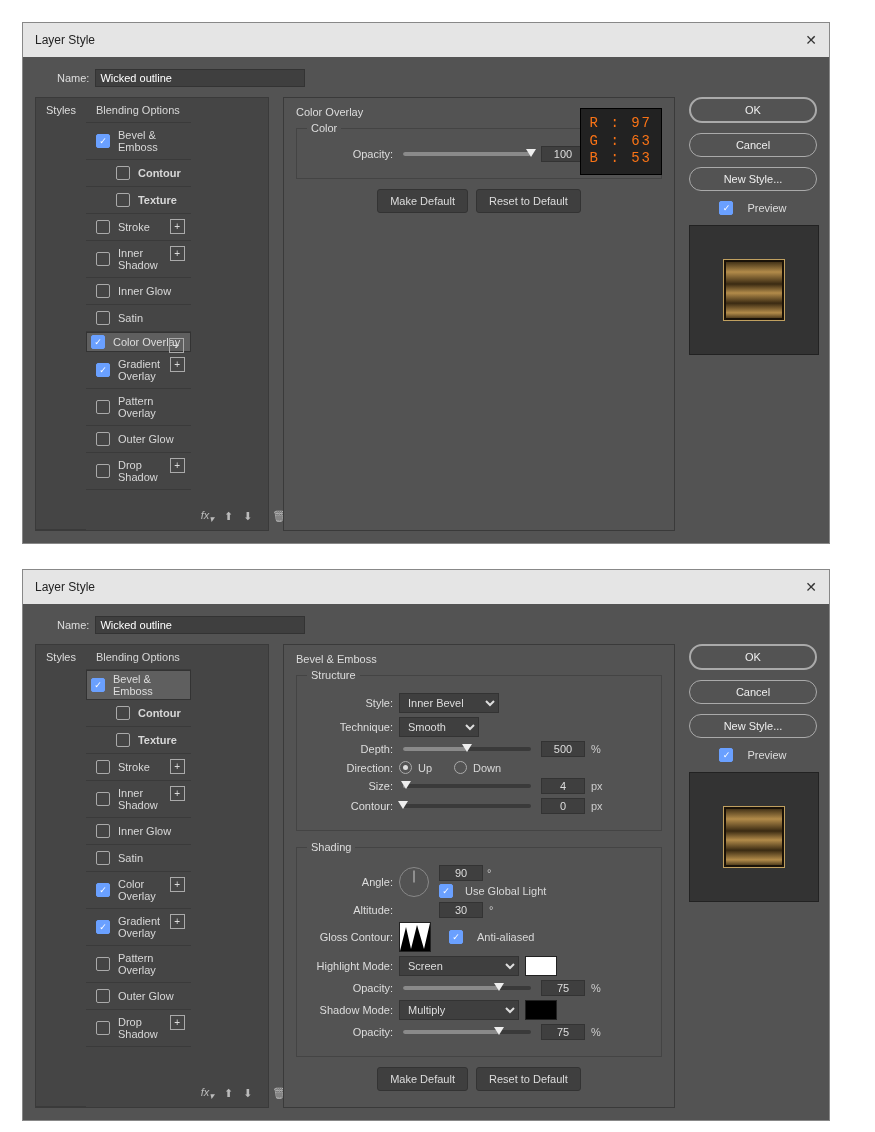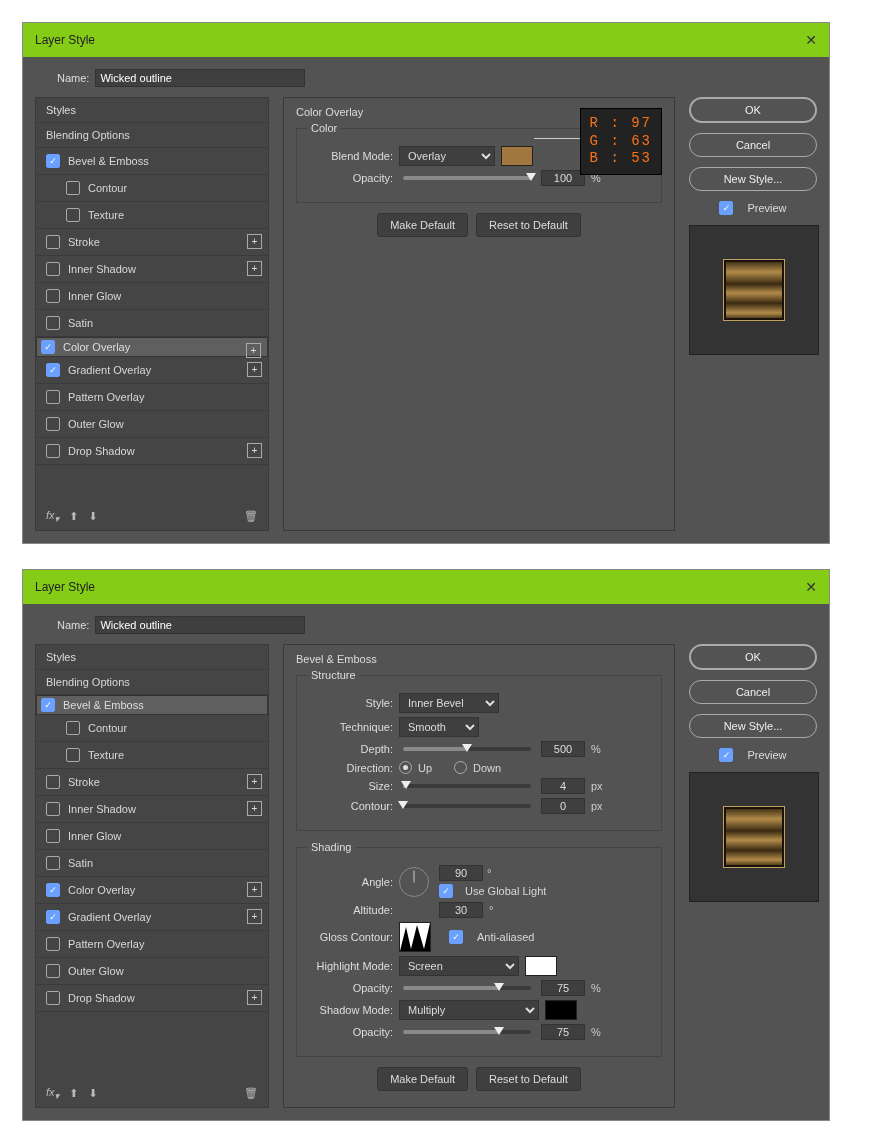--- a/index.html
+++ b/index.html
@@ -12,21 +12,21 @@
     width: 875px;
     box-sizing: border-box;
   }
   .dlg {
     border: 1px solid #888;
     background: #fff;
     margin-bottom: 25px;
     width: 806px;
   }
   .titlebar {
-    background: #84cc16;
+    background: #e5e5e5;
     color: #222;
     padding: 9px 12px;
     font-size: 12px;
     display: flex;
     justify-content: space-between;
     align-items: center;
   }
   .close-x {
     font-size: 14px;
     color: #333;
@@ -52,37 +52,37 @@
     color: #fff;
     padding: 2px 4px;
     font: inherit;
   }
   .cols { display: flex; gap: 14px; }
   .left {
     width: 232px;
     background: #454545;
     border: 1px solid #3a3a3a;
     display: flex;
-    flex-direction: column;
+    flex-direction: row;
   }
   .styles-head {
     padding: 6px 10px;
     border-bottom: 1px solid #3a3a3a;
     color: #ddd;
   }
   .style-item {
     display: flex;
     align-items: center;
     padding: 6px 10px;
     border-bottom: 1px solid #3a3a3a;
     position: relative;
     cursor: pointer;
   }
   .style-item.sel { background: #5f5f5f; }
-  .style-item.sub { padding-left: 30px; }
+  .style-item.sub { padding-left: 30px; font-weight: bold; }
   .cb {
     width: 12px; height: 12px;
     border: 1px solid #aaa;
     border-radius: 2px;
     margin-right: 8px;
     display: inline-flex;
     align-items: center; justify-content: center;
     font-size: 9px;
     flex-shrink: 0;
   }
@@ -325,28 +325,20 @@
           <span class="grow"></span>
           <span class="trash">🗑</span>
         </div>
       </div>
 
       <div class="center" style="height:408px;">
         <div class="panel-title">Color Overlay</div>
         <fieldset>
           <legend>Color</legend>
           <div class="row">
-            <span class="rlabel">Blend Mode:</span>
-            <select class="sel" style="width:96px;">
-              <option>Overlay</option>
-            </select>
-            <div class="swatch" style="background:#a0783f;"></div>
-            <div class="colorline" style="left:250px; top:40px; width:60px;"></div>
-          </div>
-          <div class="row">
             <span class="rlabel">Opacity:</span>
             <div class="slider">
               <div class="fill" style="width:100%"></div>
               <div class="thumb" style="left:100%"></div>
             </div>
             <input class="numbox" value="100" style="">
             <span class="unit">%</span>
           </div>
         </fieldset>
         <div class="pillrow">
@@ -545,21 +537,21 @@
             <span class="rlabel">Opacity:</span>
             <div class="slider">
                 <div class="fill" style="width:75%"></div>
                 <div class="thumb" style="left:75%"></div>
               </div>
             <input class="numbox" value="75" style="">
             <span class="unit">%</span>
           </div>
           <div class="row">
             <span class="rlabel">Shadow Mode:</span>
-            <select class="sel" style="width:140px"><option>Multiply</option></select>
+            <select class="sel" style="width:120px"><option>Multiply</option></select>
             <div class="swatch" style="background:#000000"></div>
           </div>
           <div class="row">
             <span class="rlabel">Opacity:</span>
             <div class="slider">
                 <div class="fill" style="width:75%"></div>
                 <div class="thumb" style="left:75%"></div>
               </div>
             <input class="numbox" value="75" style="">
             <span class="unit">%</span>

